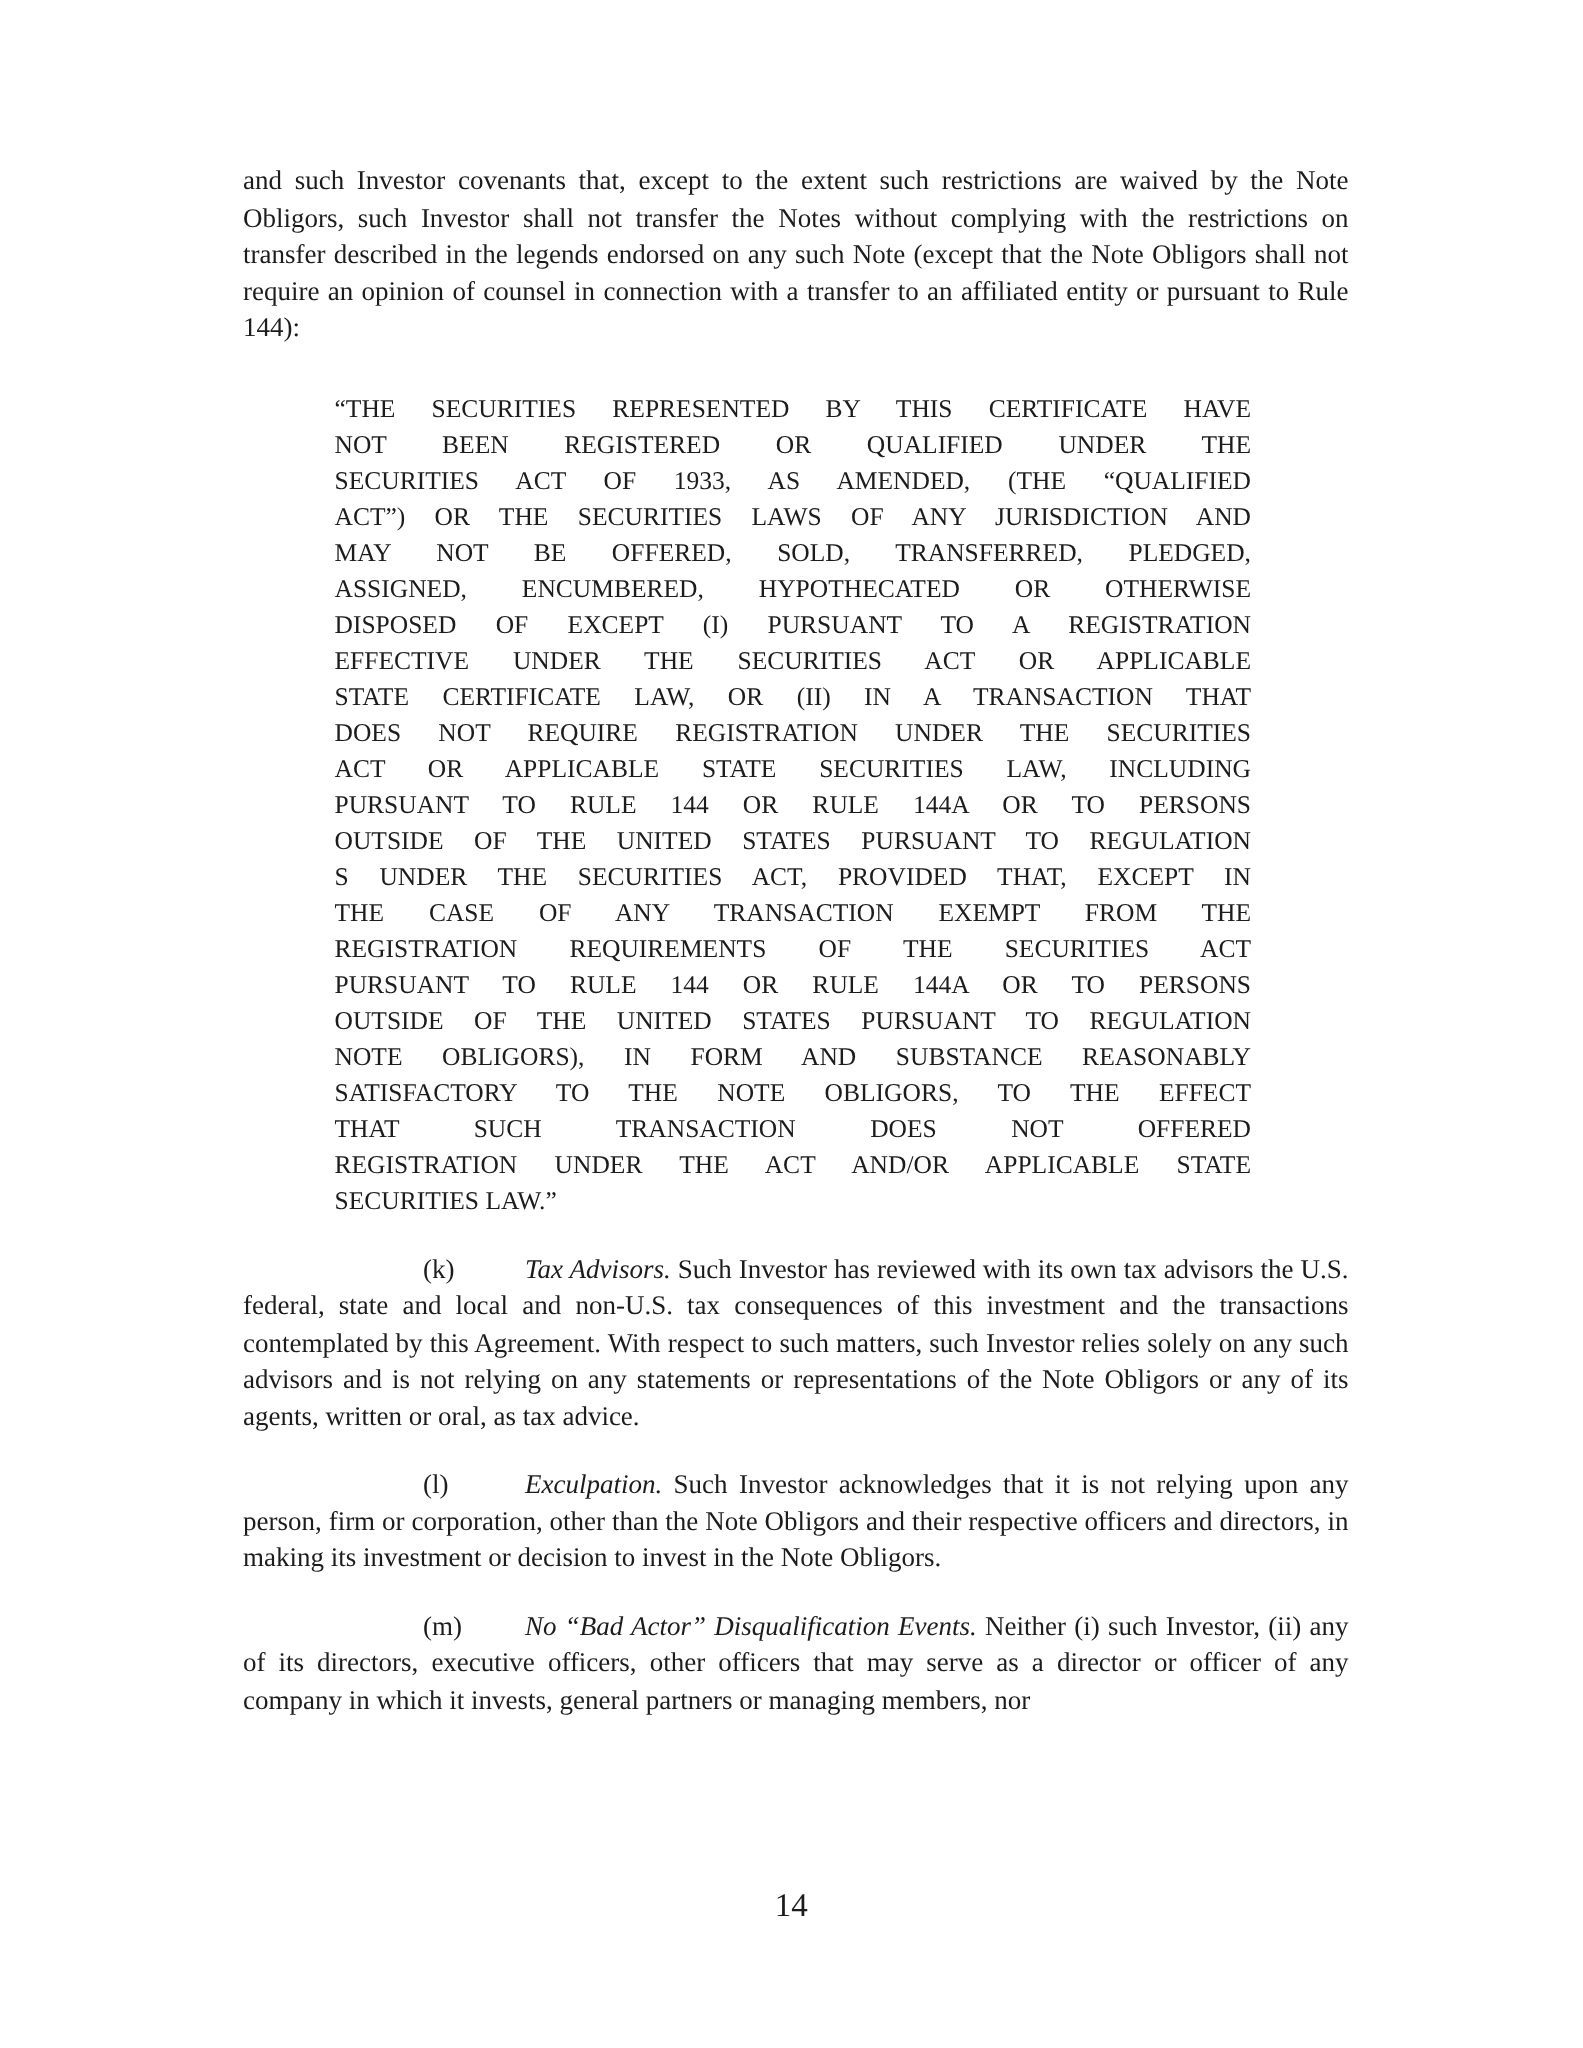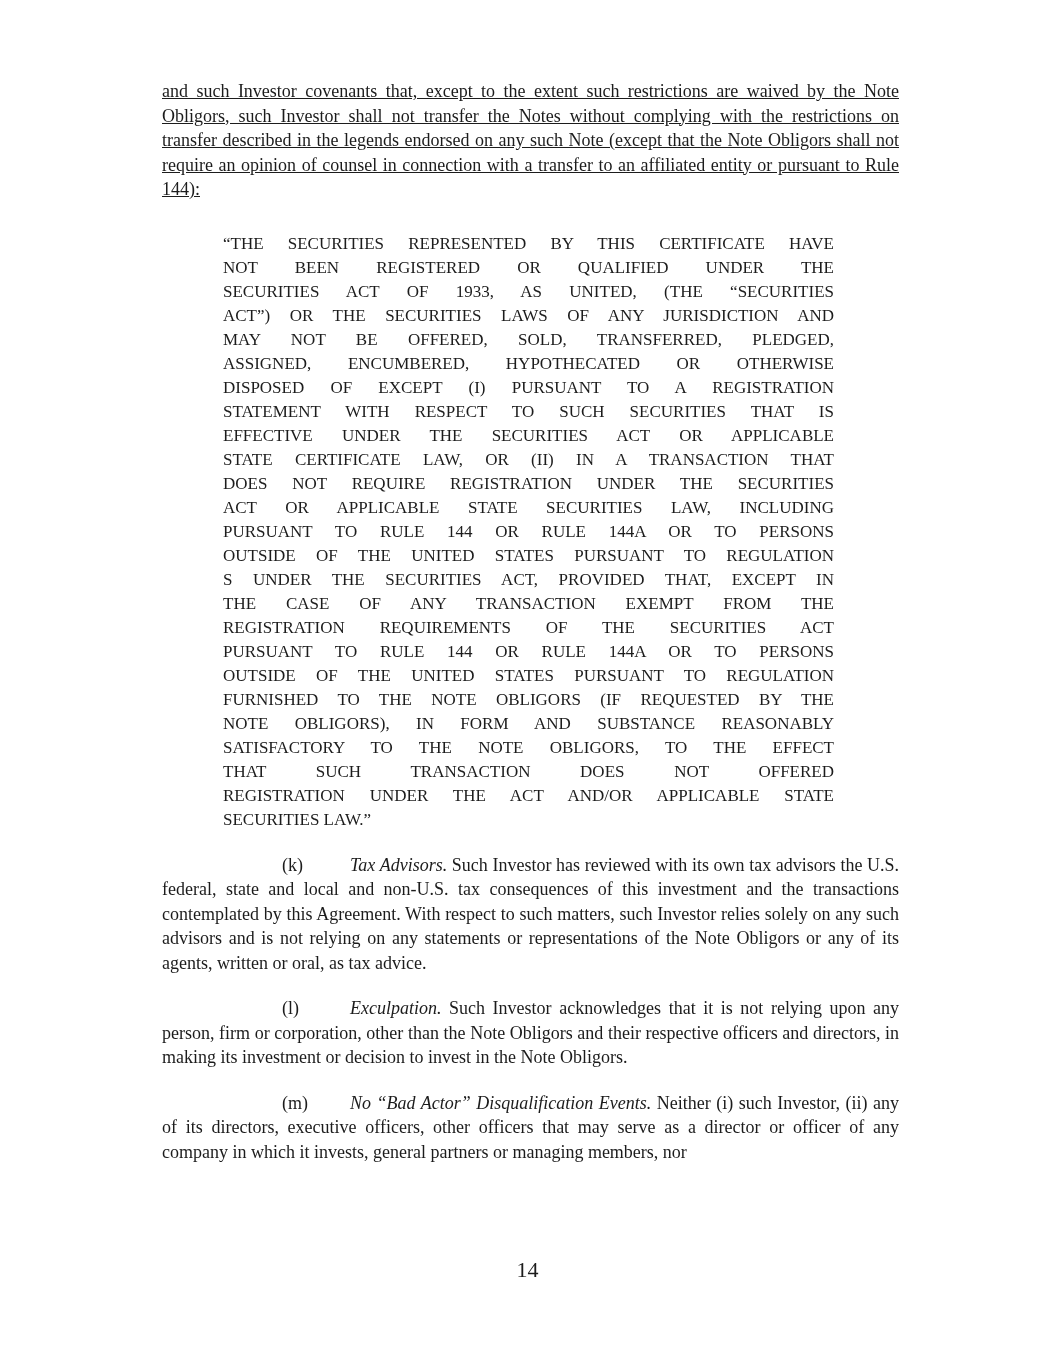--- a/index.html
+++ b/index.html
@@ -22,22 +22,21 @@
     top: 0;
     width: 737px;
   }
   p.body-par {
     font-size: 18px;
     line-height: 24.5px;
     text-align: justify;
     margin: 21px 0 0 0;
   }
   p.intro {
-    margin-top: 79px;
-    text-decoration: underline;
+    margin-top: 108px;
   }
   .leader {
     display: inline-block;
     width: 188px;
   }
   .leader .par-label {
     margin-left: 120px;
   }
   .heading {
     font-style: italic;
@@ -70,38 +69,36 @@
 <body>
 
 <div class="page">
   <div class="content">
 
     <p class="body-par intro">and such Investor covenants that, except to the extent such restrictions are waived by the Note Obligors, such Investor shall not transfer the Notes without complying with the restrictions on transfer described in the legends endorsed on any such Note (except that the Note Obligors shall not require an opinion of counsel in connection with a transfer to an affiliated entity or pursuant to Rule 144):</p>
 
     <div class="legend">
       <div class="line">“THE SECURITIES REPRESENTED BY THIS CERTIFICATE HAVE</div>
       <div class="line">NOT BEEN REGISTERED OR QUALIFIED UNDER THE</div>
-      <div class="line">SECURITIES ACT OF 1933, AS UNITED, (THE “SECURITIES</div>
+      <div class="line">SECURITIES ACT OF 1933, AS AMENDED, (THE “QUALIFIED</div>
       <div class="line">ACT”) OR THE SECURITIES LAWS OF ANY JURISDICTION AND</div>
       <div class="line">MAY NOT BE OFFERED, SOLD, TRANSFERRED, PLEDGED,</div>
       <div class="line">ASSIGNED, ENCUMBERED, HYPOTHECATED OR OTHERWISE</div>
       <div class="line">DISPOSED OF EXCEPT (I) PURSUANT TO A REGISTRATION</div>
-      <div class="line">STATEMENT WITH RESPECT TO SUCH SECURITIES THAT IS</div>
       <div class="line">EFFECTIVE UNDER THE SECURITIES ACT OR APPLICABLE</div>
       <div class="line">STATE CERTIFICATE LAW, OR (II) IN A TRANSACTION THAT</div>
       <div class="line">DOES NOT REQUIRE REGISTRATION UNDER THE SECURITIES</div>
       <div class="line">ACT OR APPLICABLE STATE SECURITIES LAW, INCLUDING</div>
       <div class="line">PURSUANT TO RULE 144 OR RULE 144A OR TO PERSONS</div>
       <div class="line">OUTSIDE OF THE UNITED STATES PURSUANT TO REGULATION</div>
       <div class="line">S UNDER THE SECURITIES ACT, PROVIDED THAT, EXCEPT IN</div>
       <div class="line">THE CASE OF ANY TRANSACTION EXEMPT FROM THE</div>
       <div class="line">REGISTRATION REQUIREMENTS OF THE SECURITIES ACT</div>
       <div class="line">PURSUANT TO RULE 144 OR RULE 144A OR TO PERSONS</div>
       <div class="line">OUTSIDE OF THE UNITED STATES PURSUANT TO REGULATION</div>
-      <div class="line">FURNISHED TO THE NOTE OBLIGORS (IF REQUESTED BY THE</div>
       <div class="line">NOTE OBLIGORS), IN FORM AND SUBSTANCE REASONABLY</div>
       <div class="line">SATISFACTORY TO THE NOTE OBLIGORS, TO THE EFFECT</div>
       <div class="line">THAT SUCH TRANSACTION DOES NOT OFFERED</div>
       <div class="line">REGISTRATION UNDER THE ACT AND/OR APPLICABLE STATE</div>
       <div class="line">SECURITIES LAW.”</div>
     </div>
 
     <p class="body-par"><span class="leader"><span class="par-label">(k)</span></span><i class="heading">Tax Advisors.</i> <span>Such Investor has reviewed with its own tax advisors the U.S. federal, state and local and non-U.S. tax consequences of this investment and the transactions contemplated by this Agreement. With respect to such matters, such Investor relies solely on any such advisors and is not relying on any statements or representations of the Note Obligors or any of its agents, written or oral, as tax advice.</span></p>
 
     <p class="body-par"><span class="leader"><span class="par-label">(l)</span></span><i class="heading">Exculpation.</i> <span>Such Investor acknowledges that it is not relying upon any person, firm or corporation, other than the Note Obligors and their respective officers and directors, in making its investment or decision to invest in the Note Obligors.</span></p>

